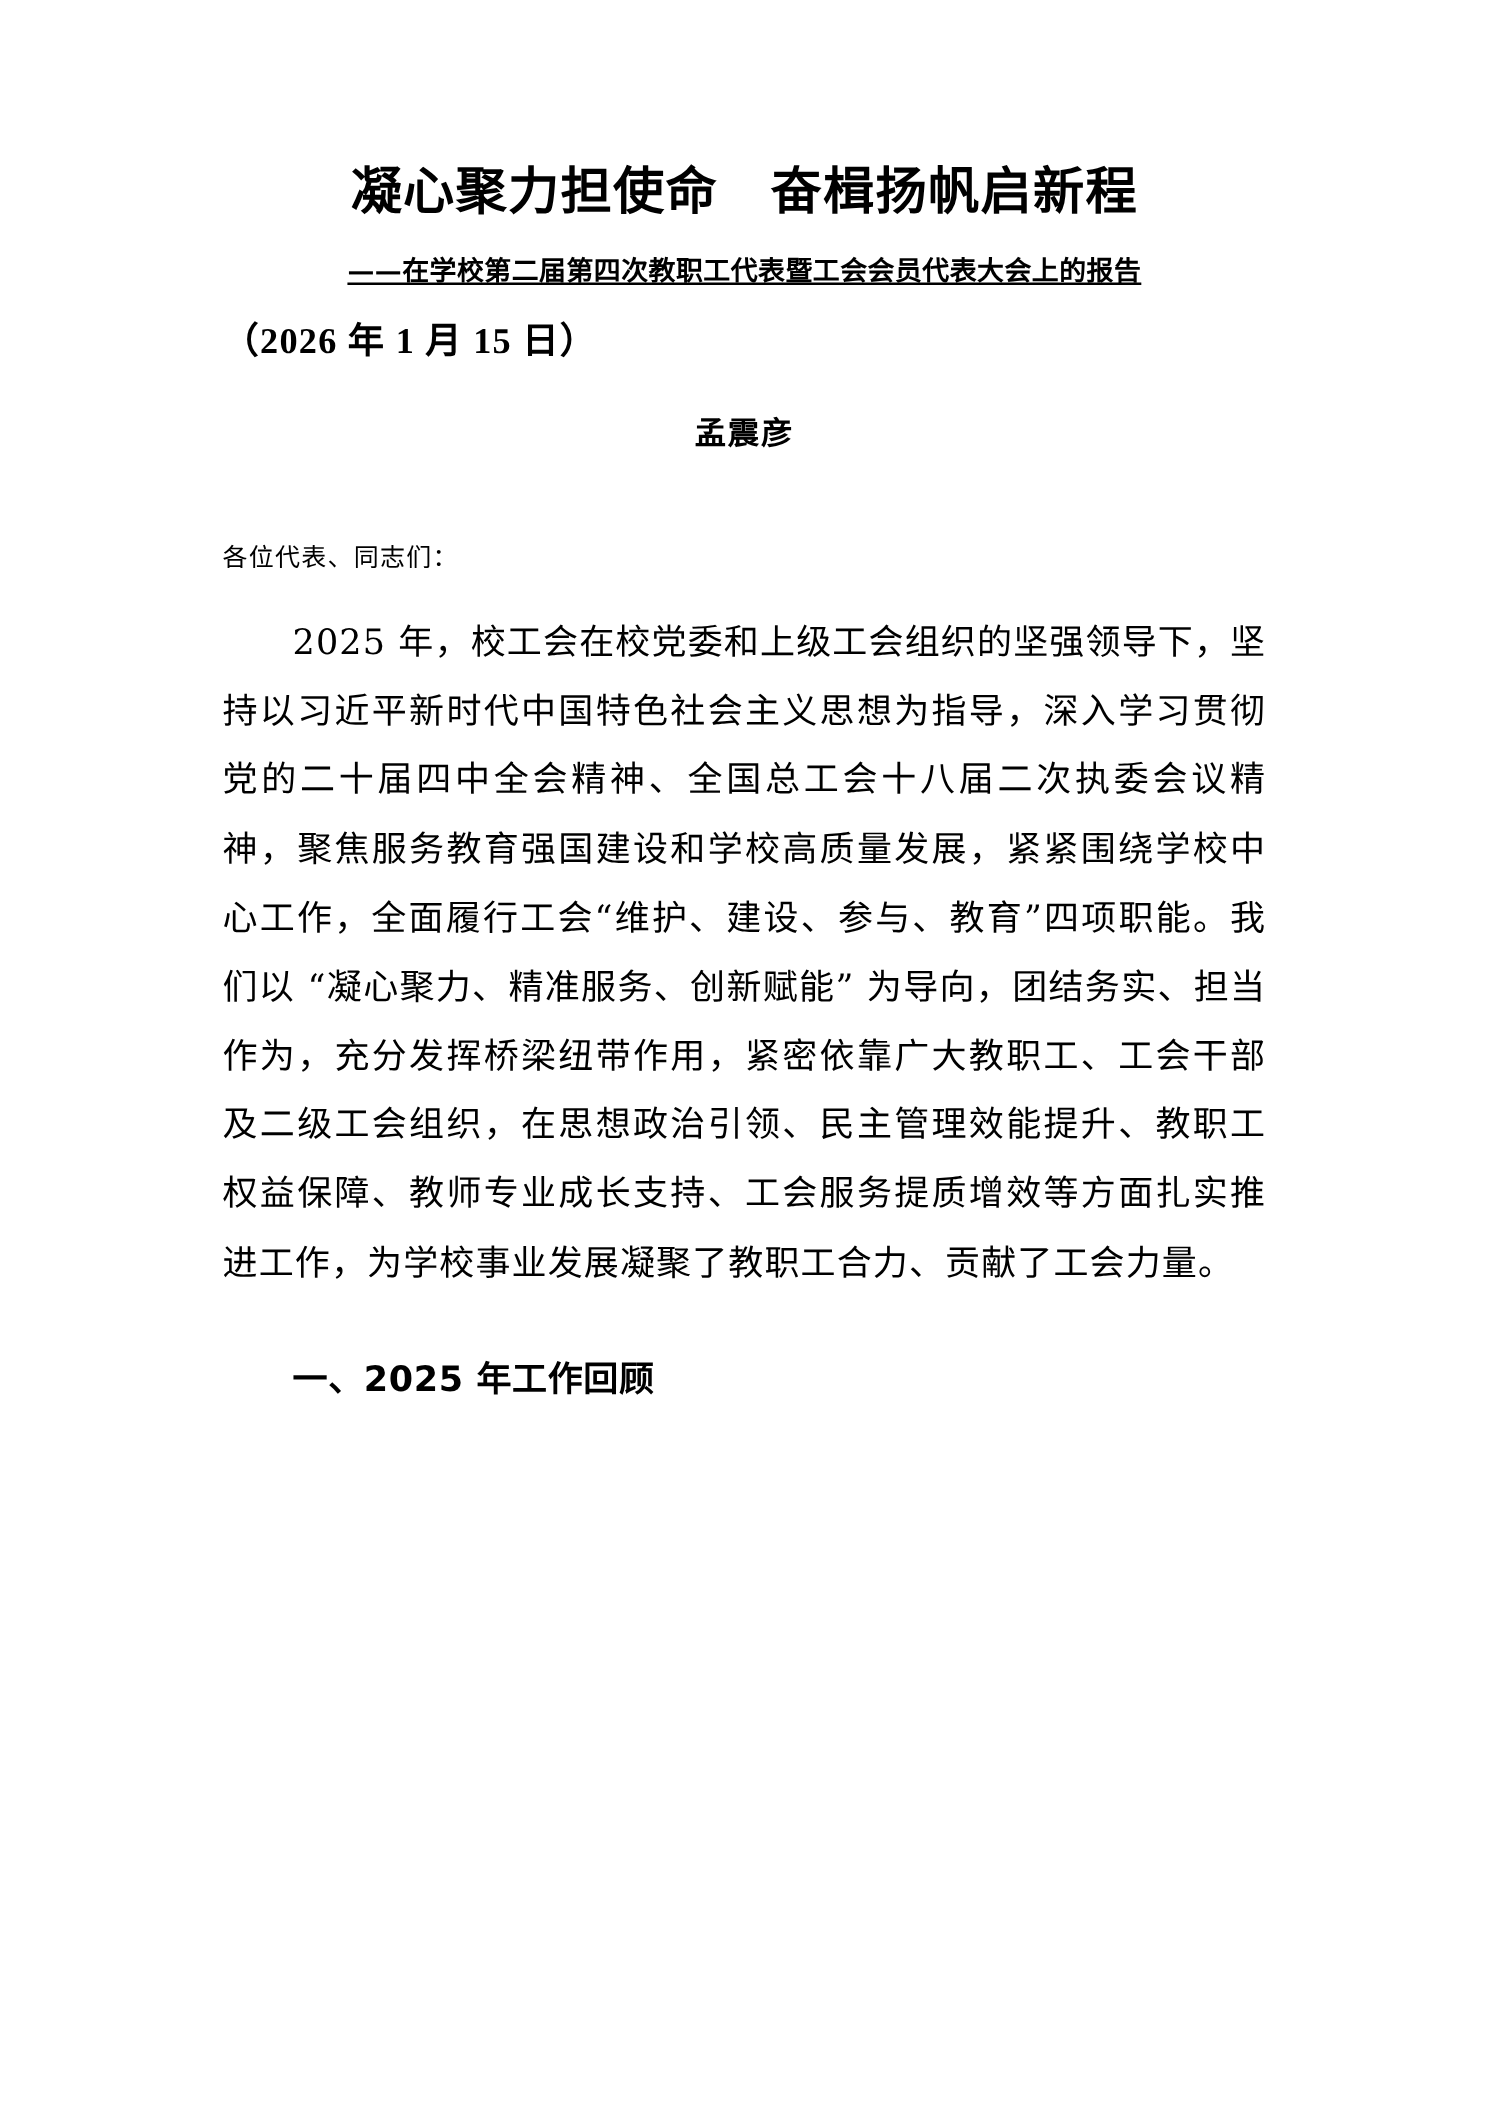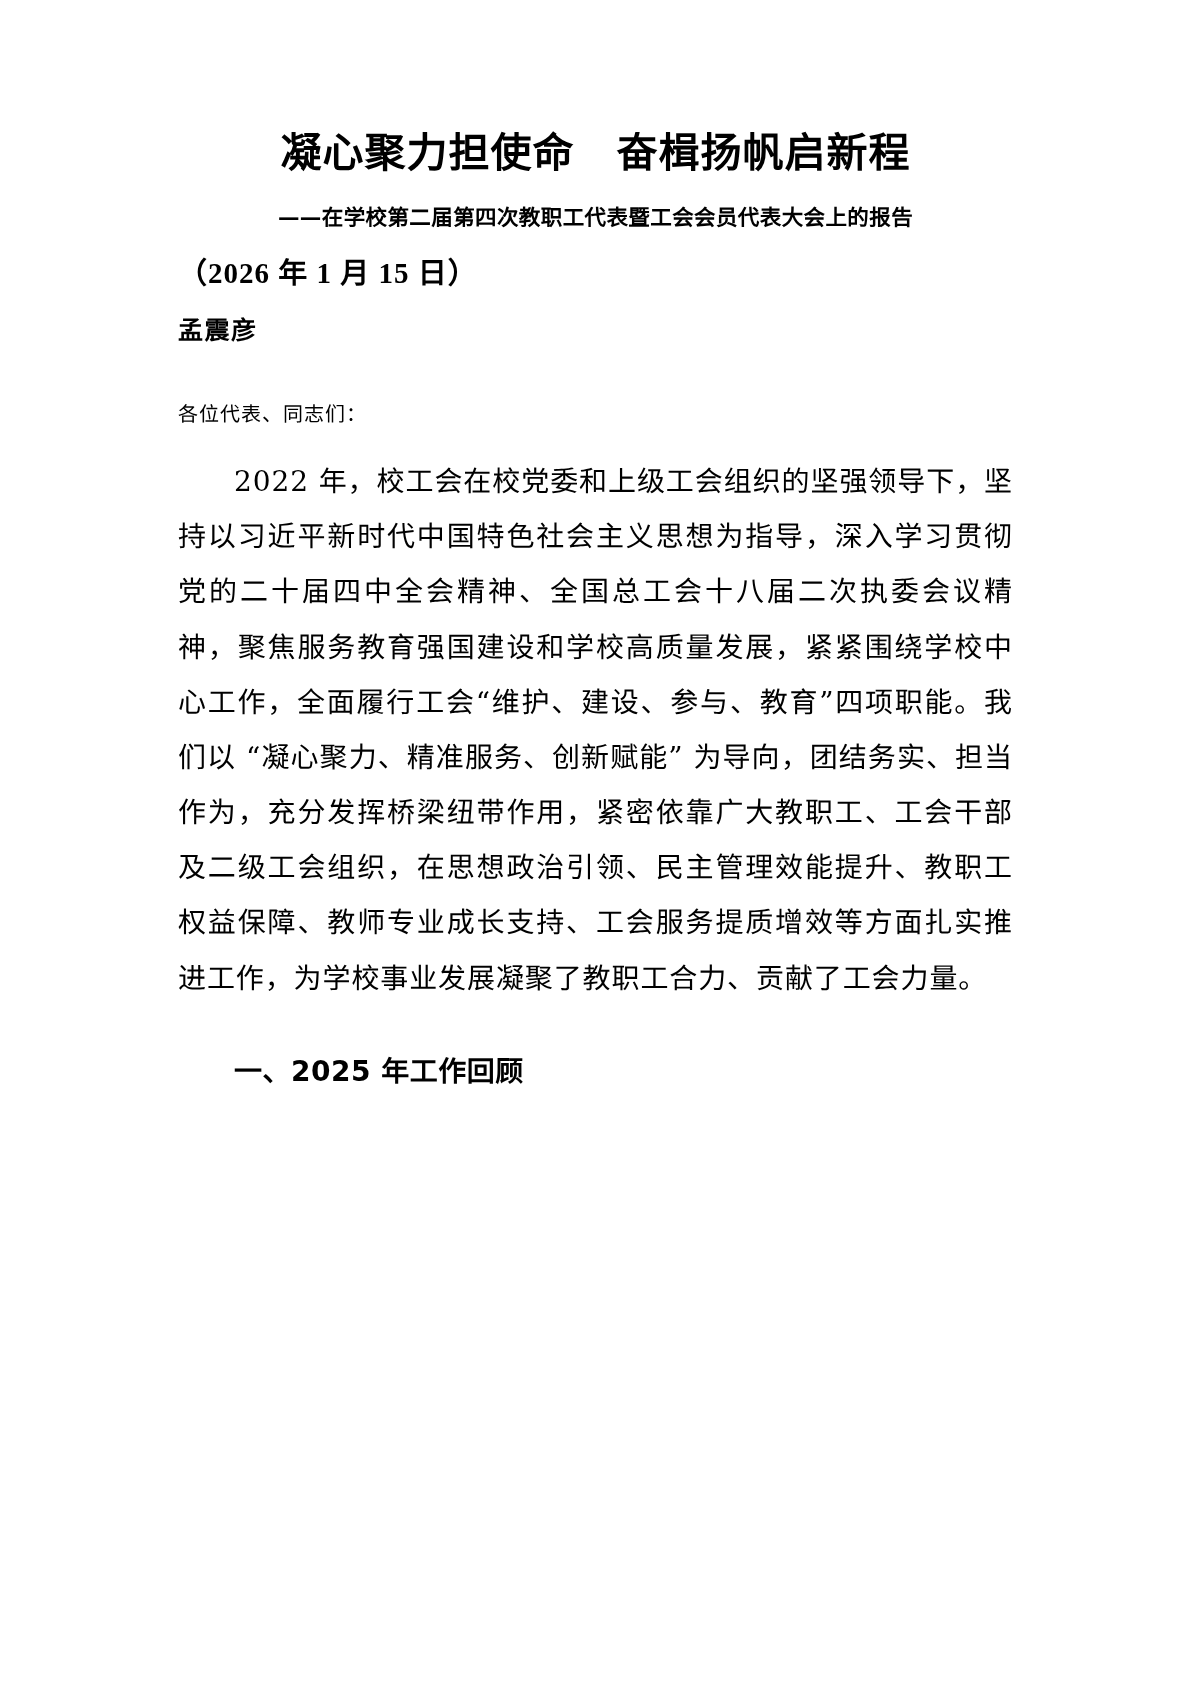--- a/index.html
+++ b/index.html
@@ -42,35 +42,36 @@
   }
   .doc-subtitle {
     margin: 0;
     padding-top: 26px;
     text-align: center;
     font-family: "DejaVu Serif", "Liberation Serif", serif;
     font-weight: 700;
     font-size: 21.5px;
     line-height: 1.3;
     letter-spacing: 0.4px;
+    text-decoration: underline;
   }
   .doc-date {
     margin: 0;
     padding-top: 23px;
     text-align: left;
     font-family: "Liberation Serif", "DejaVu Serif", serif;
     font-weight: 700;
     font-size: 29px;
     line-height: 1.3;
     letter-spacing: 1px;
   }
   .doc-author {
-    margin: 0;
+    margin: 16px;
     padding-top: 22px;
-    text-align: left;
+    text-align: center;
     font-family: "DejaVu Serif", "Liberation Serif", serif;
     font-weight: 700;
     font-size: 25px;
     line-height: 1.3;
     letter-spacing: 1.5px;
   }
 
   
   .salutation {
     margin: 0;
@@ -129,19 +130,19 @@
 
     <p class="doc-subtitle">——在学校第二届第四次教职工代表暨工会会员代表大会上的报告</p>
 
     <p class="doc-date">（2026 年 1 月 15 日）</p>
 
     <p class="doc-author">孟震彦</p>
 
     <p class="salutation">各位代表、同志们：</p>
 
 
-    <p class="body-para tight">2022 年，校工会在校党委和上级工会组织的坚强领导下，坚持以习近平新时代中国特色社会主义思想为指导，深入学习贯彻党的二十届四中全会精神、全国总工会十八届二次执委会议精神，聚焦服务教育强国建设和学校高质量发展，紧紧围绕学校中心工作，全面履行工会“维护、建设、参与、教育”四项职能。我们以 “凝心聚力、精准服务、创新赋能” 为导向，团结务实、担当作为，充分发挥桥梁纽带作用，紧密依靠广大教职工、工会干部及二级工会组织，在思想政治引领、民主管理效能提升、教职工权益保障、教师专业成长支持、工会服务提质增效等方面扎实推进工作，为学校事业发展凝聚了教职工合力、贡献了工会力量。</p>
+    <p class="body-para tight">2025 年，校工会在校党委和上级工会组织的坚强领导下，坚持以习近平新时代中国特色社会主义思想为指导，深入学习贯彻党的二十届四中全会精神、全国总工会十八届二次执委会议精神，聚焦服务教育强国建设和学校高质量发展，紧紧围绕学校中心工作，全面履行工会“维护、建设、参与、教育”四项职能。我们以 “凝心聚力、精准服务、创新赋能” 为导向，团结务实、担当作为，充分发挥桥梁纽带作用，紧密依靠广大教职工、工会干部及二级工会组织，在思想政治引领、民主管理效能提升、教职工权益保障、教师专业成长支持、工会服务提质增效等方面扎实推进工作，为学校事业发展凝聚了教职工合力、贡献了工会力量。</p>
 
     <h2 class="h-level1">一、2025 年工作回顾</h2>
 
 
   </div>
 </div>
 
 </body></html>

